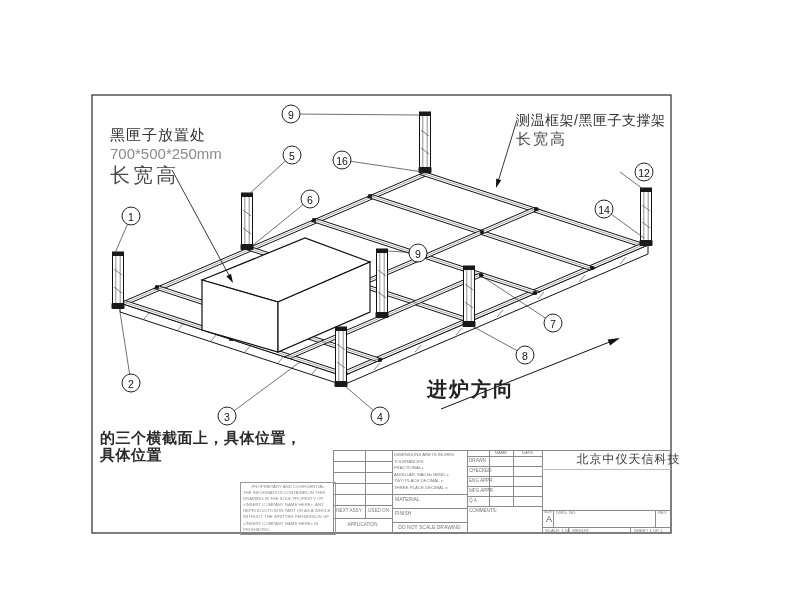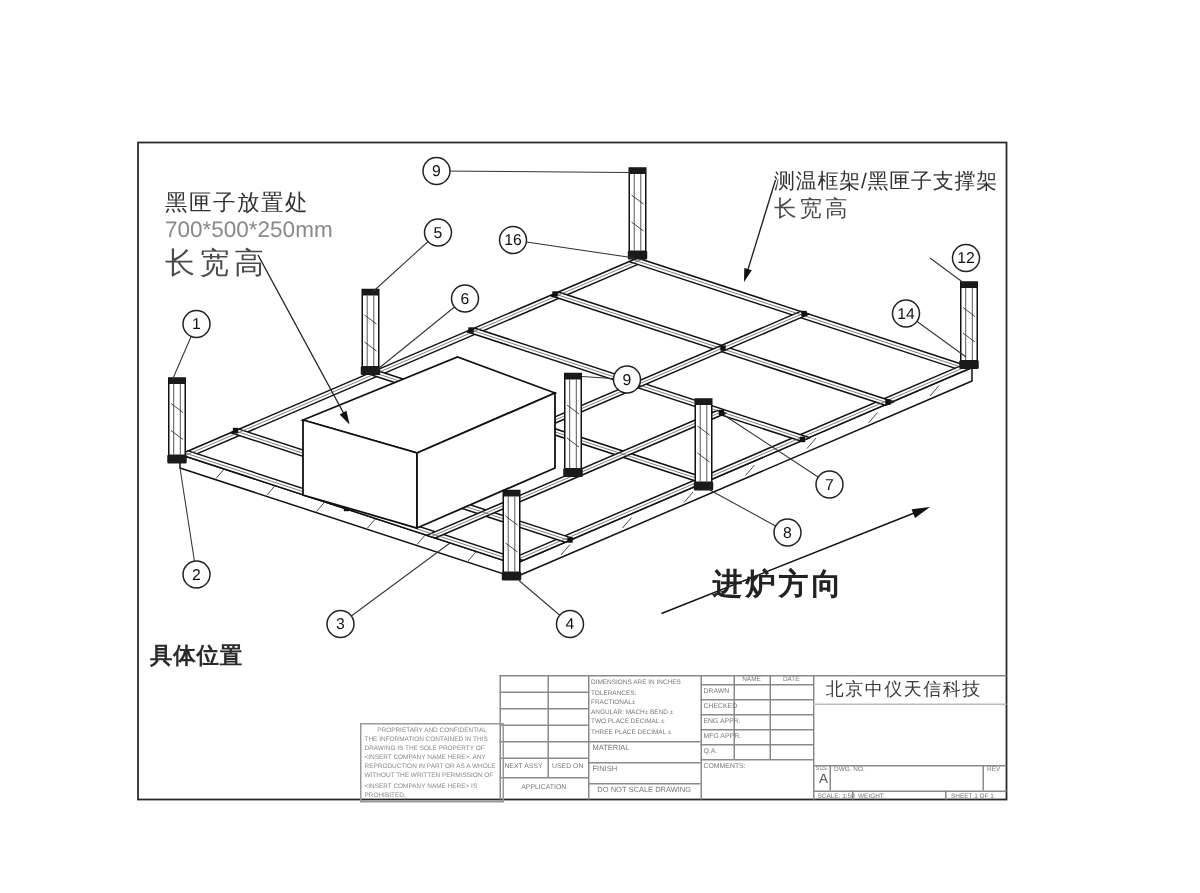--- a/index.html
+++ b/index.html
@@ -15,21 +15,21 @@
   .bl-ann{font-size:15px;font-weight:600;color:#2b2b2b;line-height:1.1;letter-spacing:0.5px;}
   .dir-label{font-size:20px;font-weight:600;color:#222;letter-spacing:2px;}
   .balloon{position:absolute;width:17px;height:17px;border:1px solid #222;border-radius:50%;
            background:#fff;font-size:10.5px;color:#111;display:flex;align-items:center;
            justify-content:center;transform:translate(-50%,-50%);z-index:5;}
   .hl{position:absolute;height:1px;background:#8a8a8a;}
   .vl{position:absolute;width:1px;background:#8a8a8a;}
   .tb-text{position:absolute;color:#777;line-height:1;white-space:nowrap;}
   .t35{font-size:3.5px;} .t4{font-size:4.3px;} .t45{font-size:4.6px;} .t5{font-size:5px;}
   .ctr{display:flex;align-items:center;justify-content:center;white-space:nowrap;}
-  .company{position:absolute;left:538px;top:450px;width:129px;height:18px;
+  .company{position:absolute;left:564px;top:450px;width:129px;height:18px;
            font-size:12px;color:#3a3a3a;letter-spacing:1px;display:flex;
            align-items:center;justify-content:center;white-space:nowrap;}
   .propbox{position:absolute;left:240px;top:482px;width:92px;height:50px;
            border:1px solid #999;color:#8a8a8a;font-size:4.3px;line-height:1.42;
            padding:1px 0 0 2px;}
   .propbox .p1{text-align:center;padding-right:2px;}
   .tolblock{position:absolute;left:394px;top:452px;width:72px;color:#777;
             font-size:4.3px;line-height:1.52;}
 </style>
 </head>
@@ -210,24 +210,25 @@
     <div class="l2">700*500*250mm</div>
     <div class="l3">长宽高</div>
   </div>
 
   <div class="ann ann-s" style="left:516px;top:112px;">
     <div class="l1">测温框架/黑匣子支撑架</div>
     <div class="l3">长宽高</div>
   </div>
 
   <div class="ann bl-ann" style="left:100px;top:430px;">
+    <div>的三个横截面上，具体位置，</div>
     <div>具体位置</div>
   </div>
 
-  <div class="ann dir-label" style="left:427px;top:376px;margin-left:48px;">进炉方向</div>
+  <div class="ann dir-label" style="left:427px;top:376px;">进炉方向</div>
 
   <div class="balloon" style="left:131px;top:216px;">1</div>
   <div class="balloon" style="left:131px;top:383px;">2</div>
   <div class="balloon" style="left:227px;top:416px;">3</div>
   <div class="balloon" style="left:380px;top:416px;">4</div>
   <div class="balloon" style="left:292px;top:155px;">5</div>
   <div class="balloon" style="left:310px;top:199px;">6</div>
   <div class="balloon" style="left:553px;top:323px;">7</div>
   <div class="balloon" style="left:525px;top:355px;">8</div>
   <div class="balloon" style="left:291px;top:114px;">9</div>

